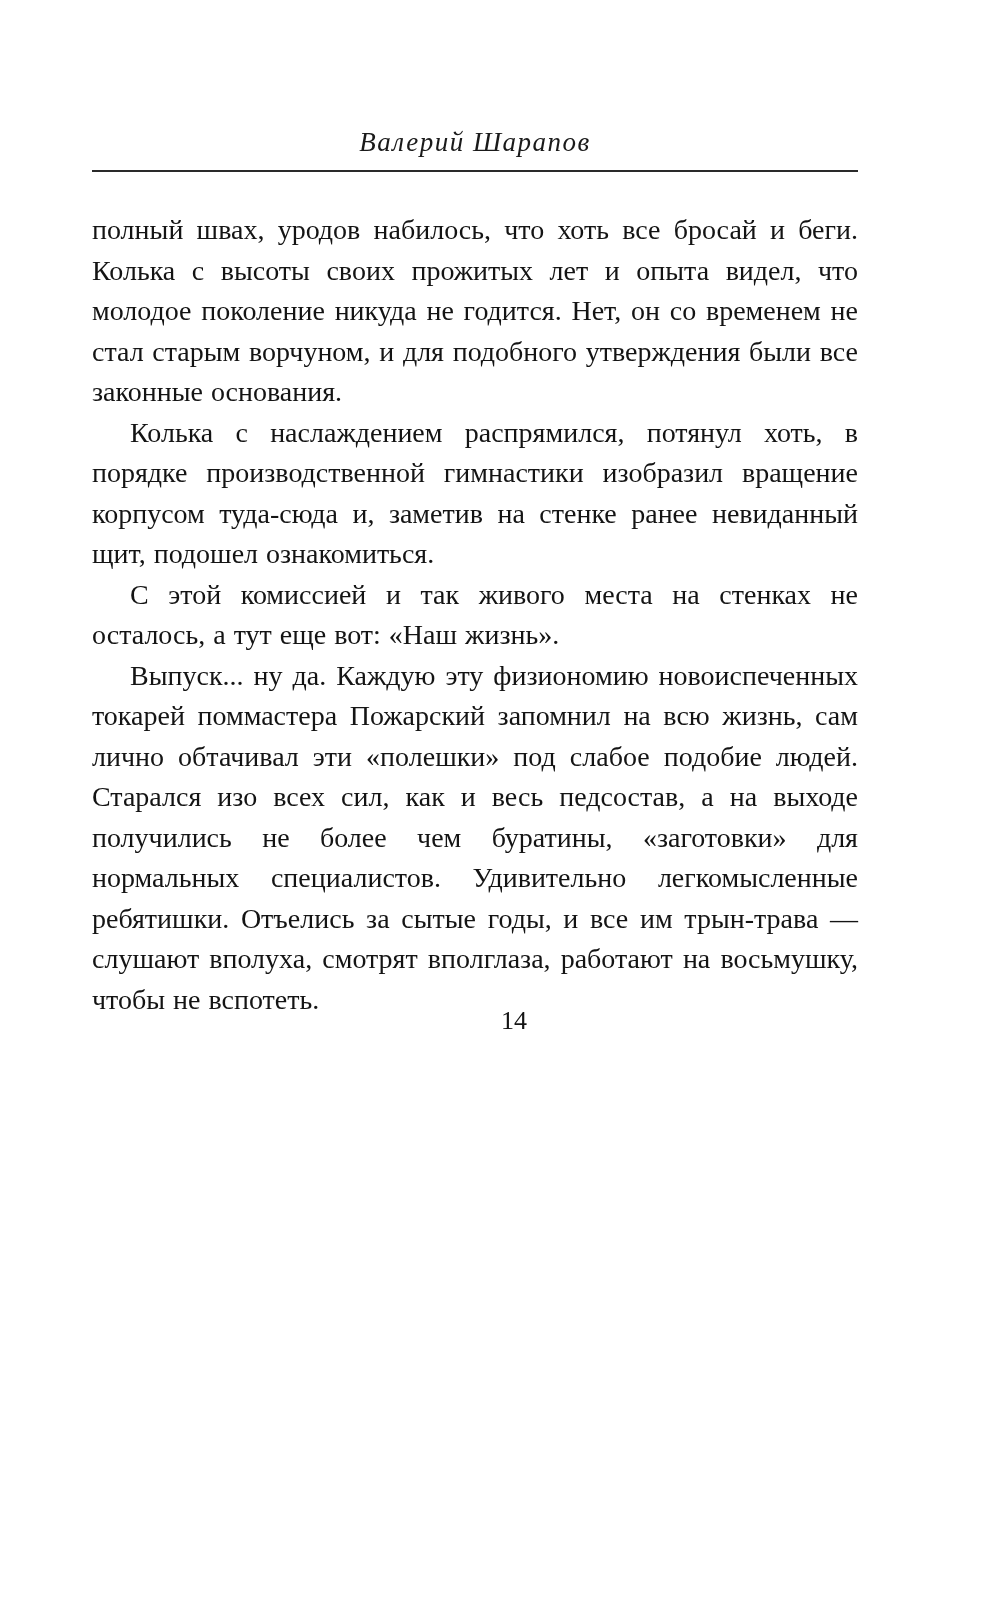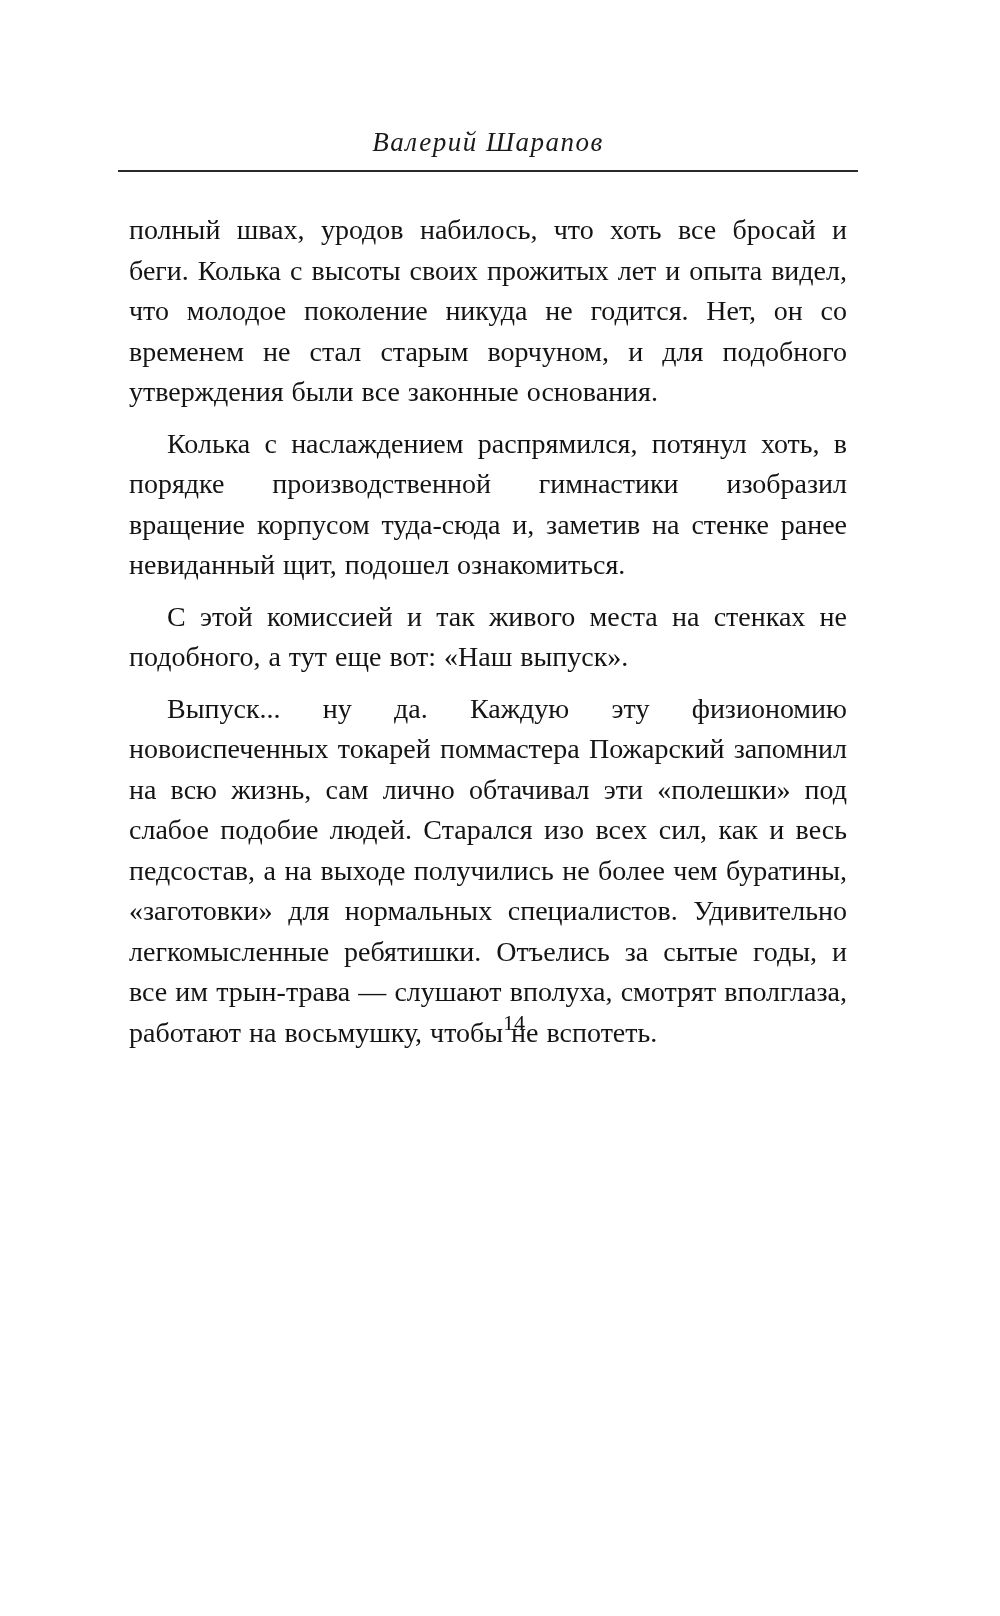--- a/index.html
+++ b/index.html
@@ -12,21 +12,21 @@
     height: 1616px;
     font-family: "Liberation Serif", serif;
     color: #141414;
     -webkit-font-smoothing: antialiased;
   }
   .page {
     position: relative;
     box-sizing: border-box;
     width: 1000px;
     height: 1252px;
-    padding: 126px 142px 0 118px;
+    padding: 126px 142px 0 92px;
     background: #ffffff;
   }
   .running-header {
     text-align: center;
   }
   .author {
     font-style: italic;
     font-size: 27px;
     line-height: 32px;
     letter-spacing: 1.5px;
@@ -41,48 +41,48 @@
     margin-top: 38px;
     font-size: 28px;
     line-height: 40.5px;
     text-align: justify;
     hyphens: auto;
     -webkit-hyphens: auto;
     word-spacing: 1px;
     color: #141414;
   }
   .para {
-    margin: 11px;
+    margin: 0;
     text-indent: 38px;
   }
   .para.first {
     text-indent: 0;
   }
   .folio {
     position: absolute;
     left: 170px;
     right: 142px;
     bottom: 216px;
     text-align: center;
-    font-size: 22px;
+    font-size: 26px;
     color: #141414;
   }
 </style>
 </head>
 <body>
 
 <div class="page">
 
   <header class="running-header">
     <div class="author">Валерий Шарапов</div>
     <hr class="rule">
   </header>
 
   <main class="body-text" lang="ru">
     <p class="para first">полный швах, уродов набилось, что хоть все бросай и беги. Колька с высоты своих прожитых лет и опыта видел, что молодое поколение никуда не годится. Нет, он со временем не стал старым ворчуном, и для подобного утверждения были все законные основания.</p>
     <p class="para">Колька с наслаждением распрямился, потянул хоть, в порядке производственной гимнастики изобразил вращение корпусом туда-сюда и, заметив на стенке ранее невиданный щит, подошел ознакомиться.</p>
-    <p class="para">С этой комиссией и так живого места на стенках не подобного, а тут еще вот: «Наш выпуск».</p>
+    <p class="para">С этой комиссией и так живого места на стенках не осталось, а тут еще вот: «Наш жизнь».</p>
     <p class="para">Выпуск... ну да. Каждую эту физиономию новоиспеченных токарей поммастера Пожарский запомнил на всю жизнь, сам лично обтачивал эти «полешки» под слабое подобие людей. Старался изо всех сил, как и весь педсостав, а на выходе получились не более чем буратины, «заготовки» для нормальных специалистов. Удивительно легкомысленные ребятишки. Отъелись за сытые годы, и все им трын-трава — слушают вполуха, смотрят вполглаза, работают на восьмушку, чтобы не вспотеть.</p>
   </main>
 
   <footer class="folio">14</footer>
 
 </div>
 
 </body></html>

